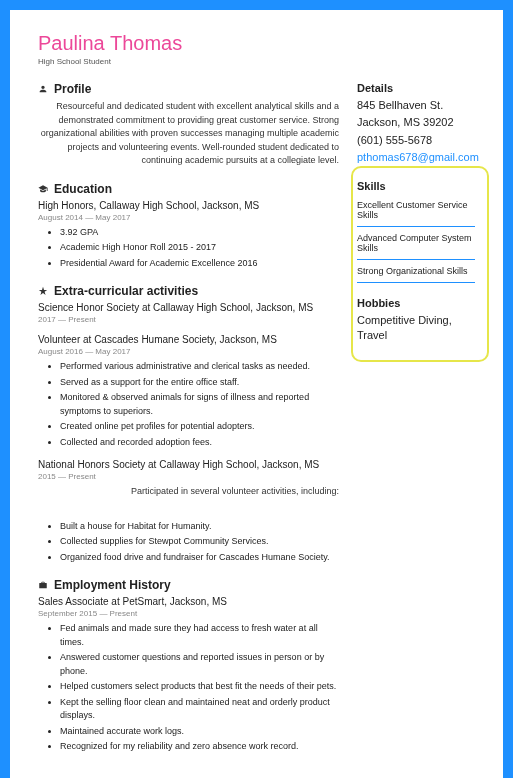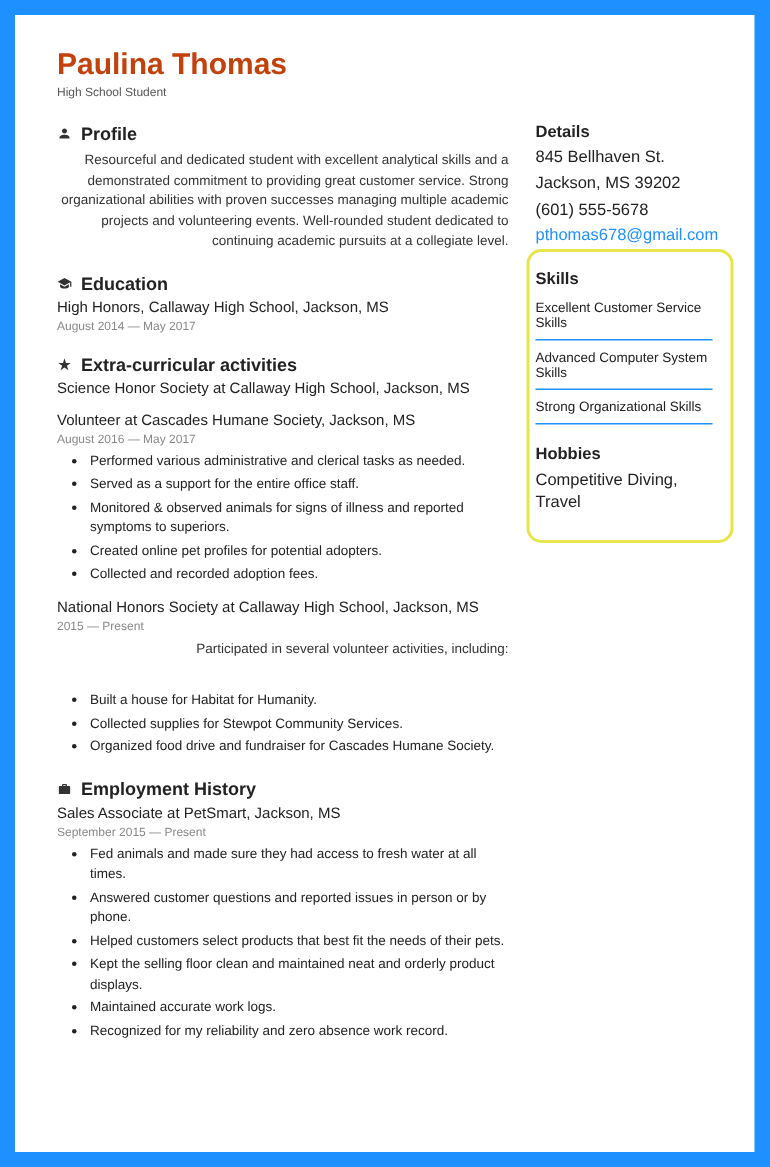--- a/index.html
+++ b/index.html
@@ -11,22 +11,22 @@
     color: #222;
     width: 513px;
   }
   .page {
     background: #fff;
     padding: 22px 28px 22px 28px;
     min-height: 758px;
   }
   .name {
     font-size: 20px;
-    font-weight: 700;
-    color: #c2410c;
+    font-weight: 400;
+    color: #ec4899;
     margin-bottom: 2px;
   }
   .subtitle {
     font-size: 8px;
     color: #555;
     margin-bottom: 16px;
   }
   .columns {
     display: flex;
     gap: 18px;
@@ -126,33 +126,39 @@
       <div class="section">
         <div class="section-head">
           <svg class="icon" viewBox="0 0 24 24">
               <path d="M12 3L1 9l11 6 9-4.9V17h2V9L12 3zM5 13.2V17c0 1.7 3.1 3 7 3s7-1.3 7-3v-3.8l-7 3.8-7-3.8z"></path>
             </svg>
           <div class="section-title">Education</div>
         </div>
         <div class="entry">
           <div class="entry-title">High Honors, Callaway High School, Jackson, MS</div>
           <div class="entry-dates">August 2014 — May 2017</div>
+          <ul class="bullets">
+            <li>3.92 GPA</li>
+            <li>Academic High Honor Roll 2015 - 2017</li>
+            <li>Presidential Award for Academic Excellence 2016</li>
+          </ul>
         </div>
       </div>
 
       <div class="section">
         <div class="section-head">
           <svg class="icon" viewBox="0 0 24 24">
               <path d="M12 2l2.4 7.4H22l-6.2 4.5 2.4 7.4L12 16.8 5.8 21.3l2.4-7.4L2 9.4h7.6L12 2z"></path>
             </svg>
           <div class="section-title">Extra-curricular activities</div>
         </div>
 
         <div class="entry">
           <div class="entry-title">Science Honor Society at Callaway High School, Jackson, MS</div>
+          <div class="entry-dates">2017 — Present</div>
         </div>
 
         <div class="entry">
           <div class="entry-title">Volunteer at Cascades Humane Society, Jackson, MS</div>
           <div class="entry-dates">August 2016 — May 2017</div>
           <ul class="bullets">
             <li>Performed various administrative and clerical tasks as needed.</li>
             <li>Served as a support for the entire office staff.</li>
             <li>Monitored &amp; observed animals for signs of illness and reported symptoms to superiors.</li>
             <li>Created online pet profiles for potential adopters.</li>

